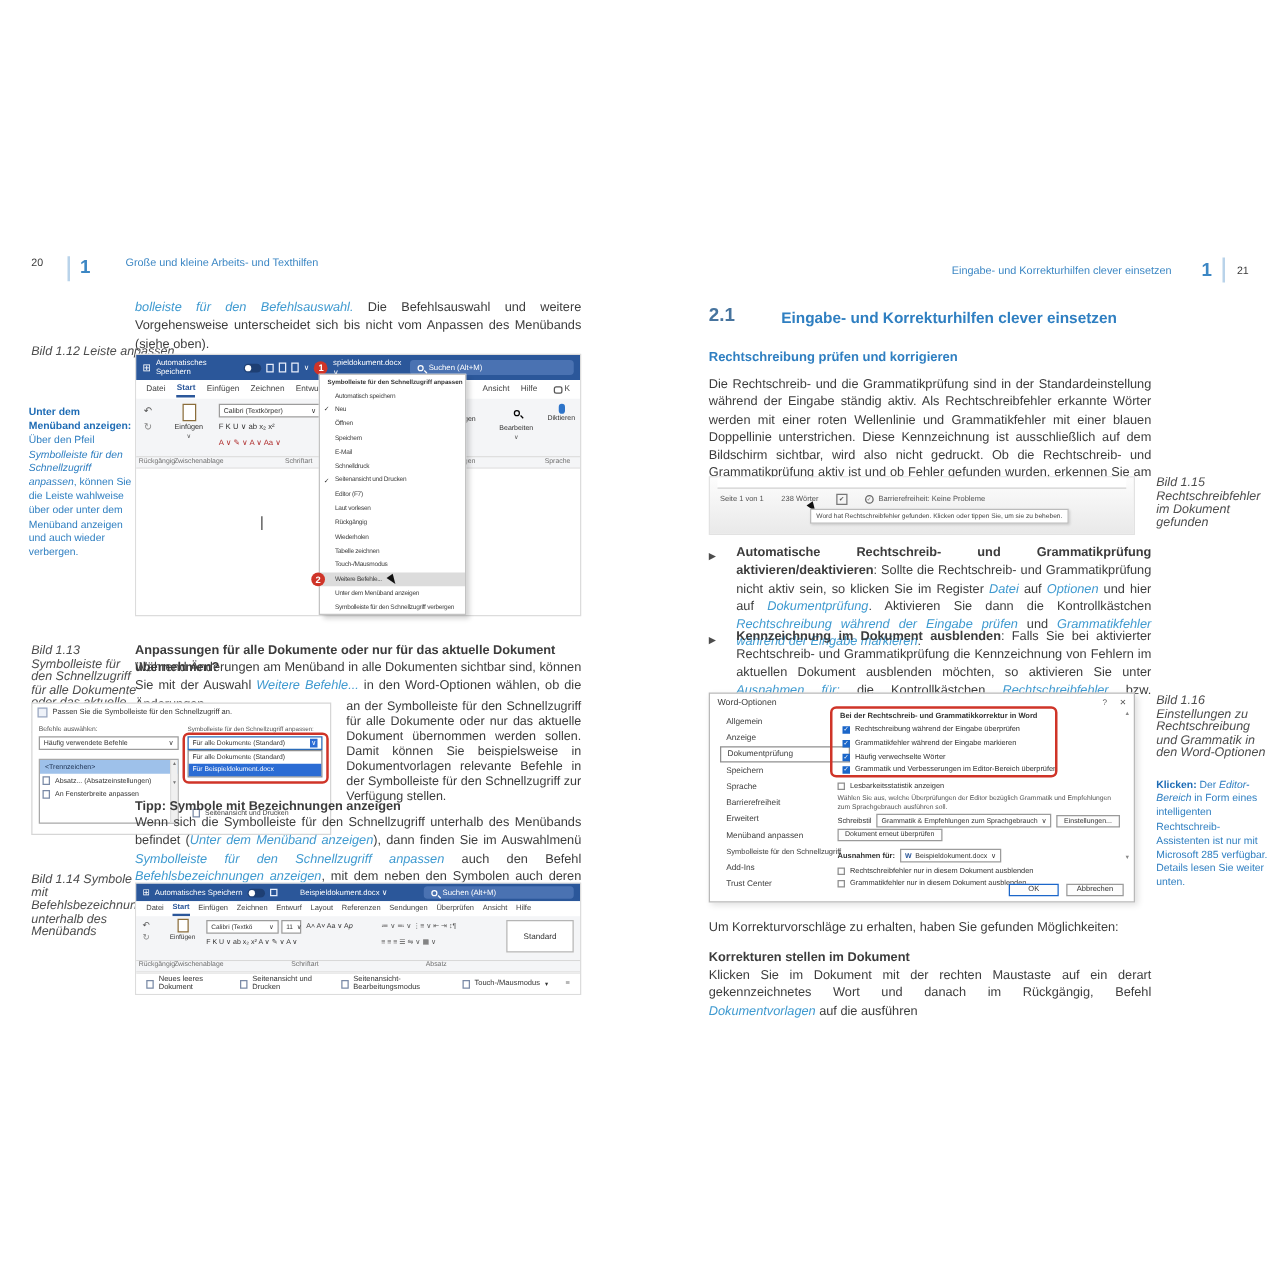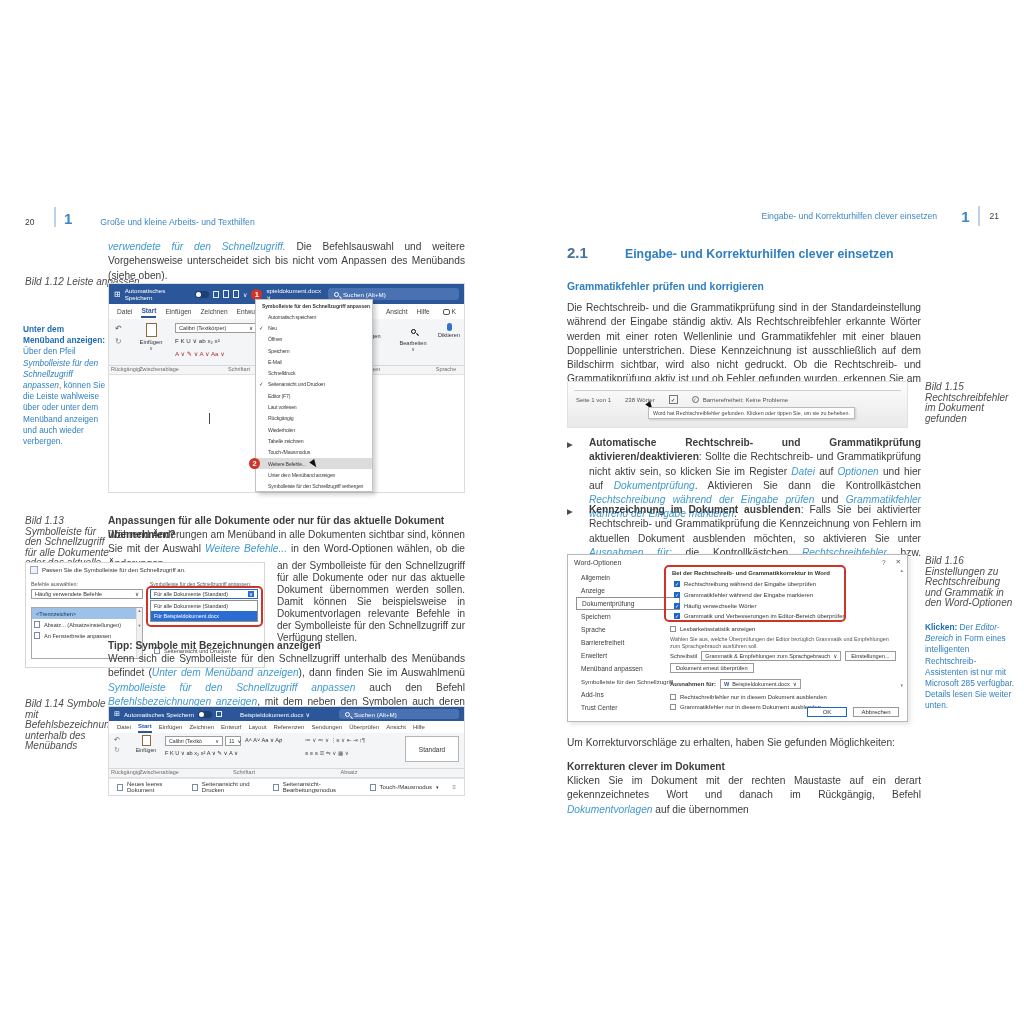--- a/index.html
+++ b/index.html
@@ -40,29 +40,29 @@
   .row{display:flex;align-items:center;gap:4px}
   .tri{position:absolute;left:0;top:2px;font-size:7.5px;color:#4d4d4d}
   .dlg-sb{font-size:6.6px;color:#3c3c3c;height:13px;display:flex;align-items:center;padding-left:5px}
   .dlg-sb.on{border:1px solid #8f8f8f;background:#fff}
   .icdoc{display:inline-block;width:6px;height:7px;border:1px solid #7a8aa6;background:#fff;flex:0 0 auto}
   .small-gray{font-size:5.8px;color:#555}
 </style>
 </head>
 <body>
 
-<div class="abs" style="left:25px;top:205px;display:flex;align-items:flex-end;height:22px">
+<div class="abs" style="left:25px;top:205px;display:flex;align-items:flex-start;height:22px">
   <span style="font-size:8.5px;color:#3c3c3c;width:29px">20</span>
   <span style="width:2px;height:20px;background:#b9d3ea;margin-right:8px"></span>
   <span style="font-size:15px;font-weight:bold;color:#3c87c4;margin-right:28px">1</span>
   <span style="font-size:8.7px;color:#3c87c4">Große und kleine Arbeits- und Texthilfen</span>
 </div>
 
 <div class="abs bodytxt jt" style="left:108px;top:240px;width:357px">
-  <span class="lnk">verwendete für den Schnellzugriff.</span><span> Die Befehlsauswahl und weitere Vorgehensweise unterscheidet sich bis nicht vom Anpassen des Menübands (siehe oben).</span>
+  <span class="lnk">bolleiste für den Befehlsauswahl.</span><span> Die Befehlsauswahl und weitere Vorgehensweise unterscheidet sich bis nicht vom Anpassen des Menübands (siehe oben).</span>
 </div>
 
 <div class="abs cap" style="left:25px;top:277px;width:90px;white-space:nowrap">Bild 1.12 Leiste anpassen</div>
 
 <div class="abs bluenote" style="left:23px;top:324px;width:84px">
   <span class="b" style="color:#1f6cb5">Unter dem Menüband anzeigen:</span><span> Über den Pfeil </span><span style="font-style:italic">Symbolleiste für den Schnellzugriff anpassen</span><span>, können Sie die Leiste wahlweise über oder unter dem Menüband anzeigen und auch wieder verbergen.</span>
 </div>
 
 <div class="shot" style="left:108px;top:283px;width:357px;height:210px">
   <div class="wtitle" style="height:20px">
@@ -333,21 +333,21 @@
 <div class="abs" style="left:560px;top:205px;width:439px;display:flex;align-items:center;justify-content:flex-end;height:22px">
   <span style="font-size:8.7px;color:#3c87c4;margin-right:24px">Eingabe- und Korrekturhilfen clever einsetzen</span>
   <span style="font-size:15px;font-weight:bold;color:#3c87c4;margin-right:8px">1</span>
   <span style="width:2px;height:20px;background:#b9d3ea;margin-right:10px"></span>
   <span style="font-size:8.5px;color:#3c3c3c">21</span>
 </div>
 
 <div class="abs" style="left:567px;top:244px;font-size:15px;font-weight:bold;color:#47749e">2.1</div>
 <div class="abs" style="left:625px;top:247px;font-size:12.3px;font-weight:bold;color:#2f7fc1">Eingabe- und Korrekturhilfen clever einsetzen</div>
 
-<div class="abs hblue" style="left:567px;top:281px;font-size:10.4px">Grammatikfehler prüfen und korrigieren</div>
+<div class="abs hblue" style="left:567px;top:281px;font-size:10.4px">Rechtschreibung prüfen und korrigieren</div>
 
 <div class="abs bodytxt jt" style="left:567px;top:301px;width:354px">Die Rechtschreib- und die Grammatikprüfung sind in der Standardeinstellung während der Eingabe ständig aktiv. Als Rechtschreibfehler erkannte Wörter werden mit einer roten Wellenlinie und Grammatikfehler mit einer blauen Doppellinie unterstrichen. Diese Kennzeichnung ist ausschließlich auf dem Bildschirm sichtbar, wird also nicht gedruckt. Ob die Rechtschreib- und Grammatikprüfung aktiv ist und ob Fehler gefunden wurden, erkennen Sie am Symbol in der Statusleiste.</div>
 
 <div class="shot" style="left:567px;top:381px;width:341px;height:47px;background:linear-gradient(#fdfdfd,#e9e9e9);border-color:#e2e2e2;overflow:visible">
   <div class="abs" style="left:6px;top:0;right:6px;height:9px;background:#fff;border-bottom:1px solid #cfcfcf"></div>
   <div class="abs" style="left:8px;top:13px;display:flex;align-items:center;gap:14px;font-size:6px;color:#555">
     <span>Seite 1 von 1</span>
     <span>238 Wörter</span>
     <span style="width:9px;height:9px;border:1px solid #777;font-size:5px;display:flex;align-items:center;justify-content:center">✔</span>
     <span class="row">
@@ -444,16 +444,16 @@
   <span class="abs" style="right:3px;top:128px;font-size:4.5px;color:#888">▼</span>
 </div>
 
 <div class="abs cap" style="left:925px;top:556px;width:92px">Bild 1.16 Einstellungen zu Rechtschreibung und Grammatik in den Word-Optionen</div>
 
 <div class="abs bluenote" style="left:925px;top:622px;width:92px">
   <span class="b" style="color:#1f6cb5">Klicken:</span><span> Der </span><span style="font-style:italic">Editor-Bereich</span><span> in Form eines intelligenten Rechtschreib-Assistenten ist nur mit Microsoft 285 verfügbar. Details lesen Sie weiter unten.</span>
 </div>
 
 <div class="abs bodytxt" style="left:567px;top:736px;width:354px">Um Korrekturvorschläge zu erhalten, haben Sie gefunden Möglichkeiten:</div>
-<div class="abs bodytxt b" style="left:567px;top:760px;width:354px">Korrekturen clever im Dokument</div>
+<div class="abs bodytxt b" style="left:567px;top:760px;width:354px">Korrekturen stellen im Dokument</div>
 <div class="abs bodytxt jt" style="left:567px;top:774px;width:354px">
-  <span>Klicken Sie im Dokument mit der rechten Maustaste auf ein derart gekennzeichnetes Wort und danach im Rückgängig, Befehl </span><span class="lnk">Dokumentvorlagen</span><span> auf die übernommen</span>
+  <span>Klicken Sie im Dokument mit der rechten Maustaste auf ein derart gekennzeichnetes Wort und danach im Rückgängig, Befehl </span><span class="lnk">Dokumentvorlagen</span><span> auf die ausführen</span>
 </div>
 
 </body></html>

